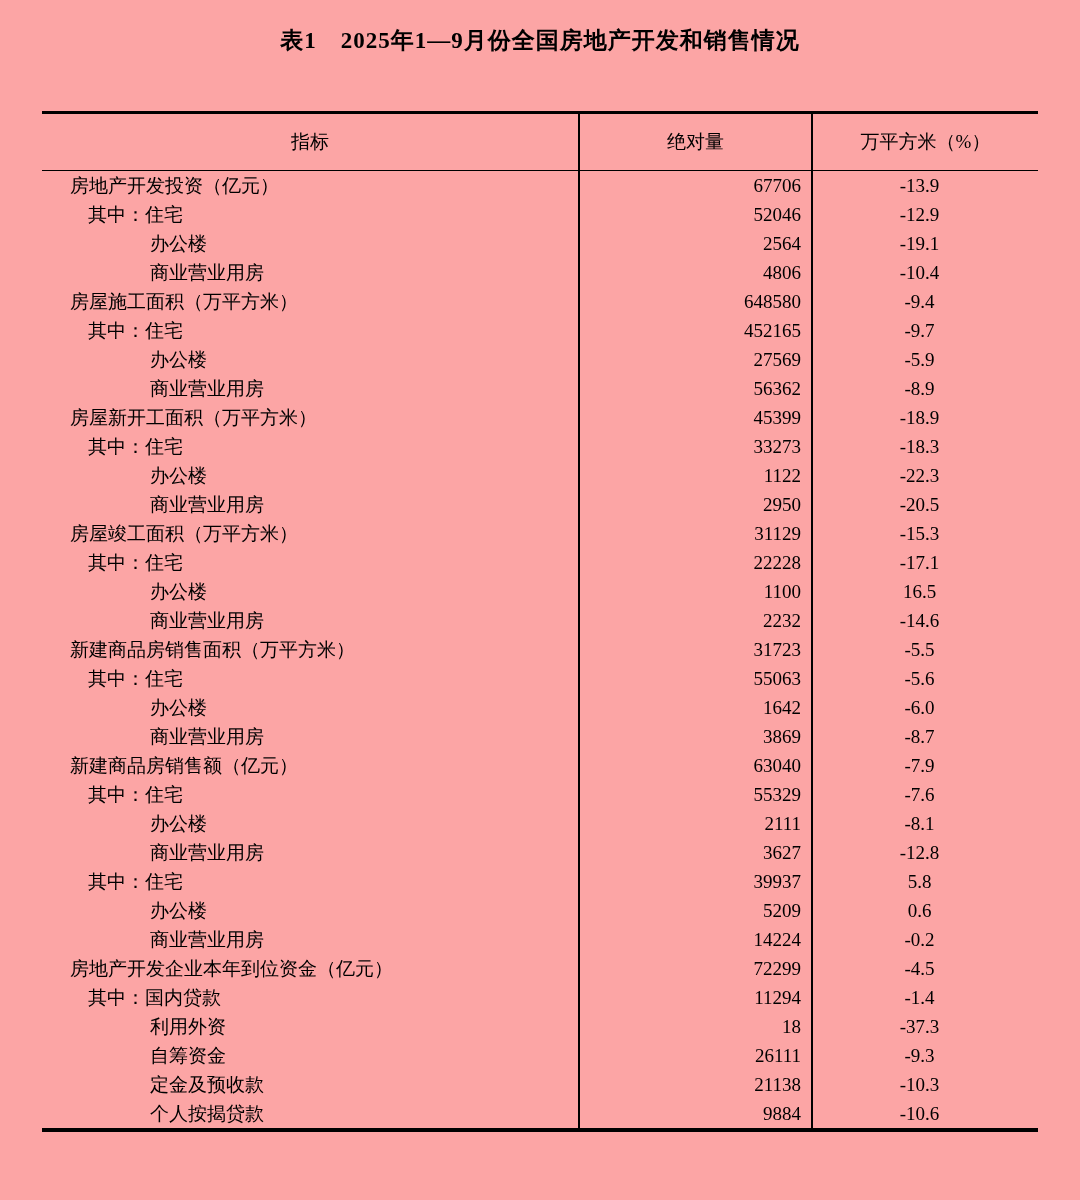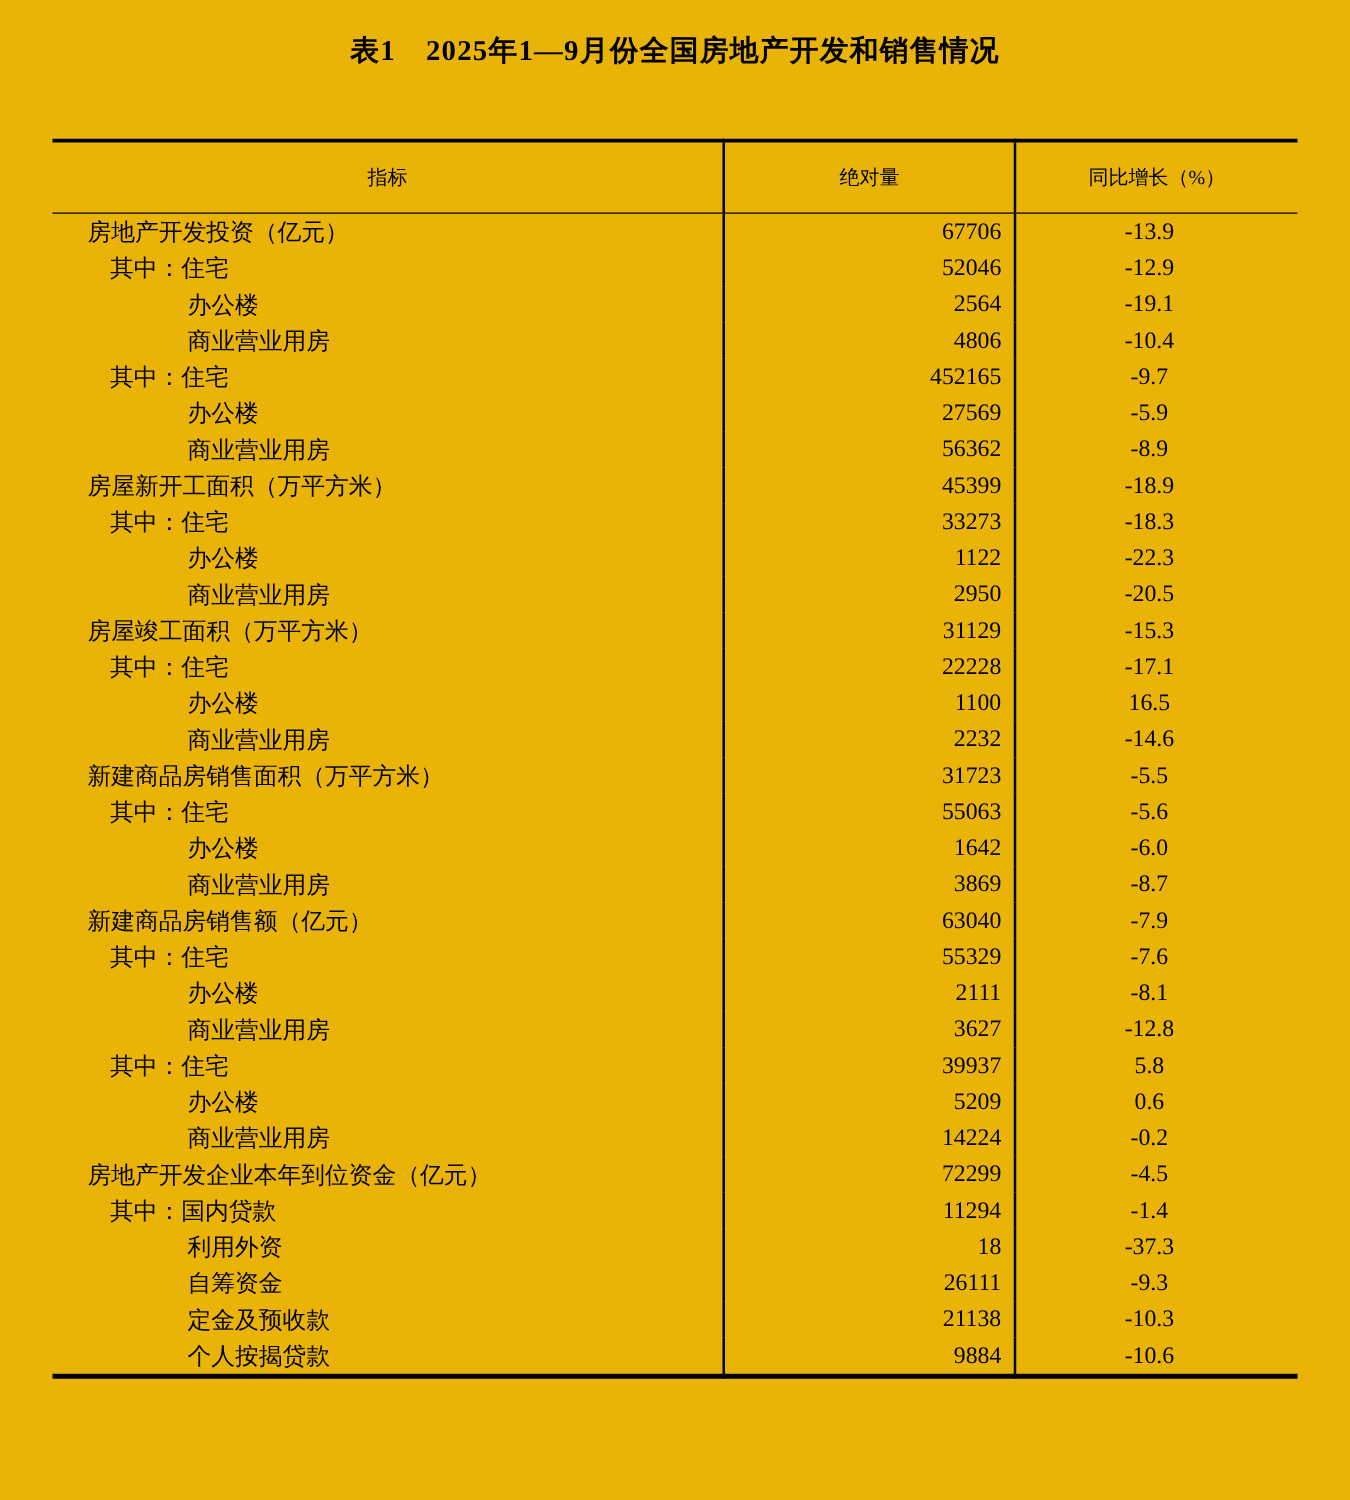--- a/index.html
+++ b/index.html
@@ -6,21 +6,21 @@
     margin: 0;
     padding: 0;
     background: #ffffff;
     color: #000000;
     font-family: "Liberation Serif", "DejaVu Serif", serif;
   }
   .page {
     position: relative;
     width: 1080px;
     height: 1200px;
-    background: #eab308;
+    background: #fca5a5;
     overflow: hidden;
   }
   .title {
     margin: 0;
     padding-top: 25px;
     text-align: center;
     font-size: 23px;
     font-weight: bold;
     letter-spacing: 1px;
   }
@@ -32,21 +32,21 @@
     margin-top: 55px;
     border-top: 3px solid #000000;
     border-bottom: 4px solid #000000;
   }
   col.c-indicator { width: 537px; }
   col.c-absolute  { width: 233px; }
   col.c-growth    { width: 226px; }
 
   thead th {
     font-weight: normal;
-    font-size: 16px;
+    font-size: 19px;
     text-align: center;
     vertical-align: middle;
     height: 56px;
     border-bottom: 1px solid #000000;
     padding: 0;
   }
   .v-sep { border-left: 2px solid #000000; }
 
   tbody td {
     font-size: 19px;
@@ -80,21 +80,21 @@
   <table class="stats-table">
     <colgroup>
       <col class="c-indicator">
       <col class="c-absolute">
       <col class="c-growth">
     </colgroup>
     <thead>
       <tr>
         <th>指标</th>
         <th class="v-sep">绝对量</th>
-        <th class="v-sep">同比增长（%）</th>
+        <th class="v-sep">万平方米（%）</th>
       </tr>
     </thead>
     <tbody id="table-body">
         <tr>
           <td class="cell-indicator level-0">房地产开发投资（亿元）</td>
           <td class="cell-absolute v-sep">67706</td>
           <td class="cell-growth v-sep">-13.9</td>
         </tr>
         <tr>
           <td class="cell-indicator level-1">其中：住宅</td>
@@ -105,20 +105,25 @@
           <td class="cell-indicator level-2">办公楼</td>
           <td class="cell-absolute v-sep">2564</td>
           <td class="cell-growth v-sep">-19.1</td>
         </tr>
         <tr>
           <td class="cell-indicator level-2">商业营业用房</td>
           <td class="cell-absolute v-sep">4806</td>
           <td class="cell-growth v-sep">-10.4</td>
         </tr>
         <tr>
+          <td class="cell-indicator level-0">房屋施工面积（万平方米）</td>
+          <td class="cell-absolute v-sep">648580</td>
+          <td class="cell-growth v-sep">-9.4</td>
+        </tr>
+        <tr>
           <td class="cell-indicator level-1">其中：住宅</td>
           <td class="cell-absolute v-sep">452165</td>
           <td class="cell-growth v-sep">-9.7</td>
         </tr>
         <tr>
           <td class="cell-indicator level-2">办公楼</td>
           <td class="cell-absolute v-sep">27569</td>
           <td class="cell-growth v-sep">-5.9</td>
         </tr>
         <tr>

